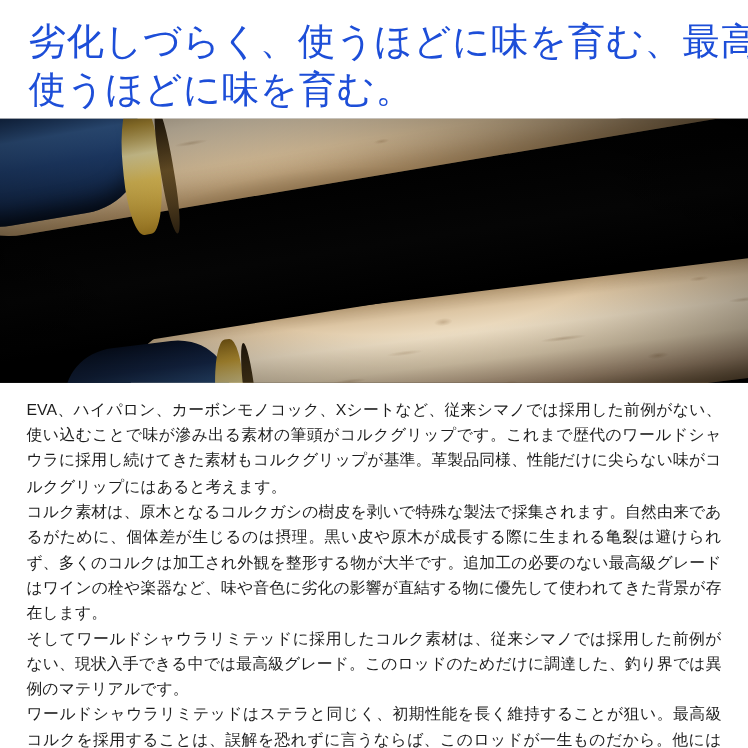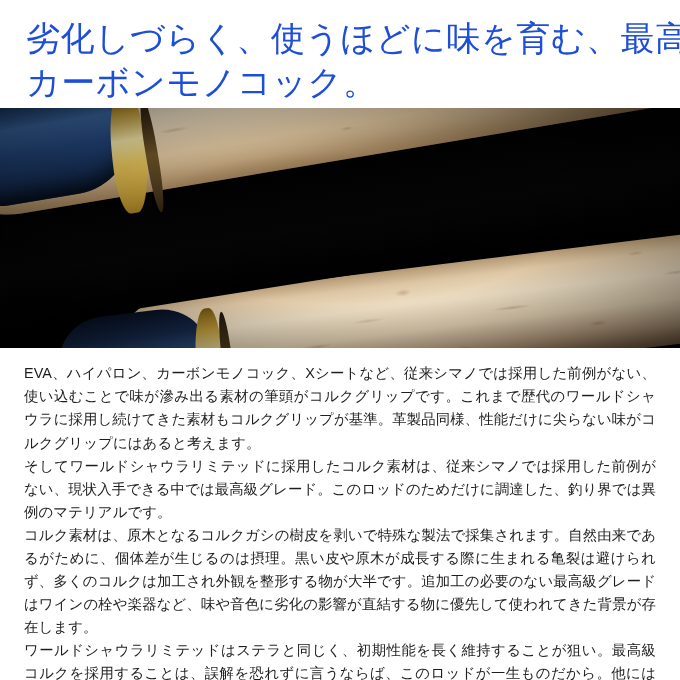--- a/index.html
+++ b/index.html
@@ -208,21 +208,21 @@
     margin: 0 0 0 0;
   }
 </style>
 </head>
 <body>
 
 <div class="page">
 
   <div class="headline">
     <span class="headline-line">劣化しづらく、使うほどに味を育む、最高級</span>
-    <span class="headline-line">カーボンモノコック。</span>
+    <span class="headline-line">使うほどに味を育む。</span>
   </div>
 
   <div class="photo">
     <div class="bg-dark"></div>
 
     <div class="rod-lower">
       <div class="cork-texture"></div>
     </div>
     <div class="rod-lower-blue"></div>
     <div class="gold-ring-lower"></div>
@@ -235,18 +235,18 @@
     </div>
     <div class="rod-upper-blue"></div>
     <div class="gold-ring"></div>
     <div class="ring-dark"></div>
 
     <div class="vignette"></div>
   </div>
 
   <div class="body-copy">
     <p>EVA、ハイパロン、カーボンモノコック、Xシートなど、従来シマノでは採用した前例がない、使い込むことで味が滲み出る素材の筆頭がコルクグリップです。これまで歴代のワールドシャウラに採用し続けてきた素材もコルクグリップが基準。革製品同様、性能だけに尖らない味がコルクグリップにはあると考えます。</p>
+    <p>コルク素材は、原木となるコルクガシの樹皮を剥いで特殊な製法で採集されます。自然由来であるがために、個体差が生じるのは摂理。黒い皮や原木が成長する際に生まれる亀裂は避けられず、多くのコルクは加工され外観を整形する物が大半です。追加工の必要のない最高級グレードはワインの栓や楽器など、味や音色に劣化の影響が直結する物に優先して使われてきた背景が存在します。</p>
     <p>そしてワールドシャウラリミテッドに採用したコルク素材は、従来シマノでは採用した前例がない、現状入手できる中では最高級グレード。このロッドのためだけに調達した、釣り界では異例のマテリアルです。</p>
-    <p>コルク素材は、原木となるコルクガシの樹皮を剥いで特殊な製法で採集されます。自然由来であるがために、個体差が生じるのは摂理。黒い皮や原木が成長する際に生まれる亀裂は避けられず、多くのコルクは加工され外観を整形する物が大半です。追加工の必要のない最高級グレードはワインの栓や楽器など、味や音色に劣化の影響が直結する物に優先して使われてきた背景が存在します。</p>
     <p>ワールドシャウラリミテッドはステラと同じく、初期性能を長く維持することが狙い。最高級コルクを採用することは、誤解を恐れずに言うならば、このロッドが一生ものだから。他には存在しない唯一無二のグリップ部に仕上げています。</p>
   </div>
 
 </div>
 
 </body></html>

